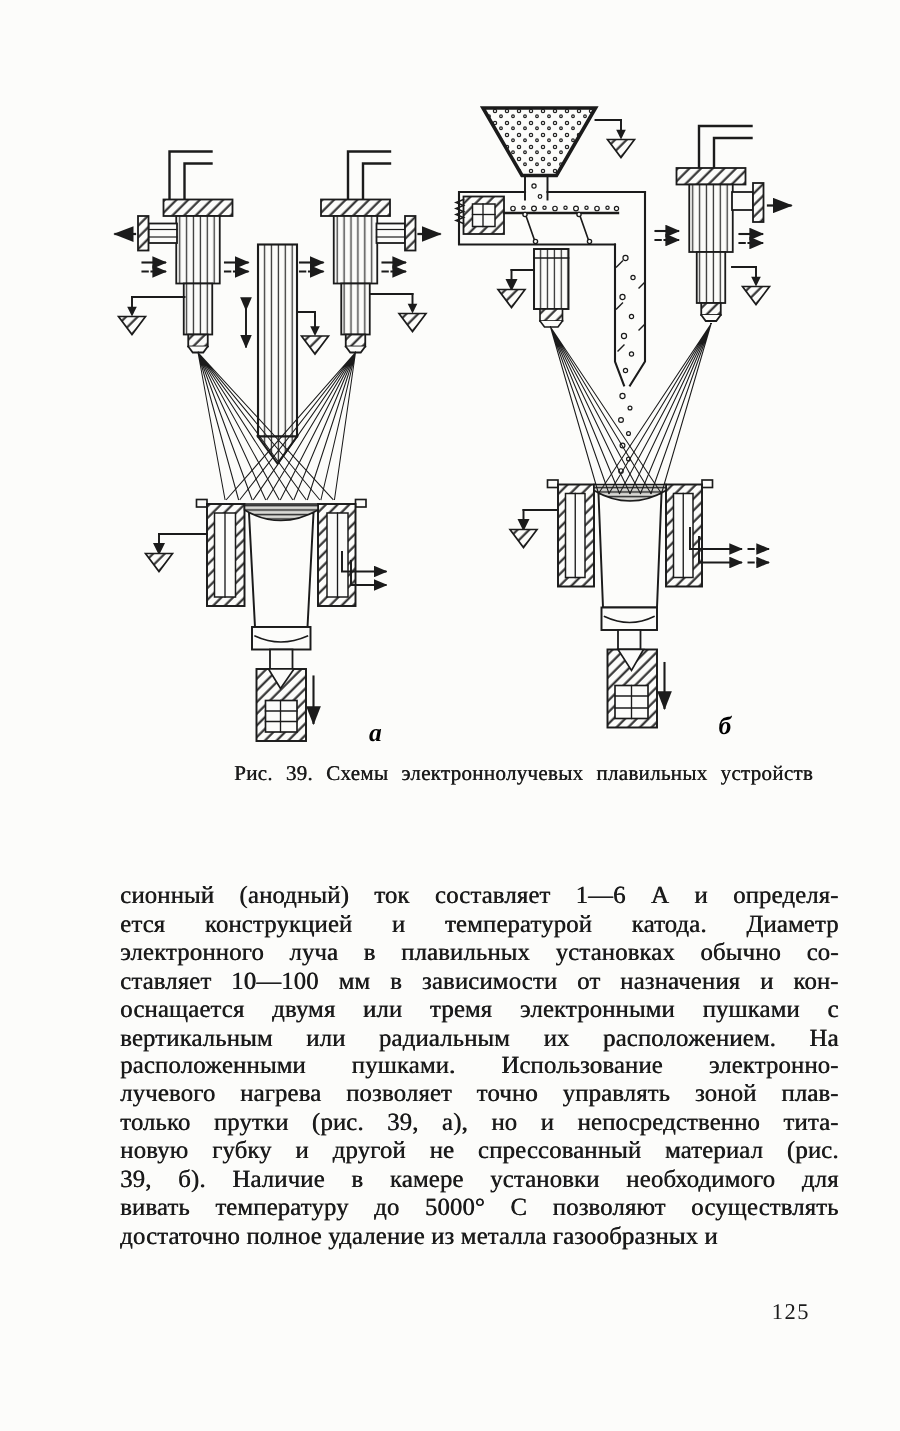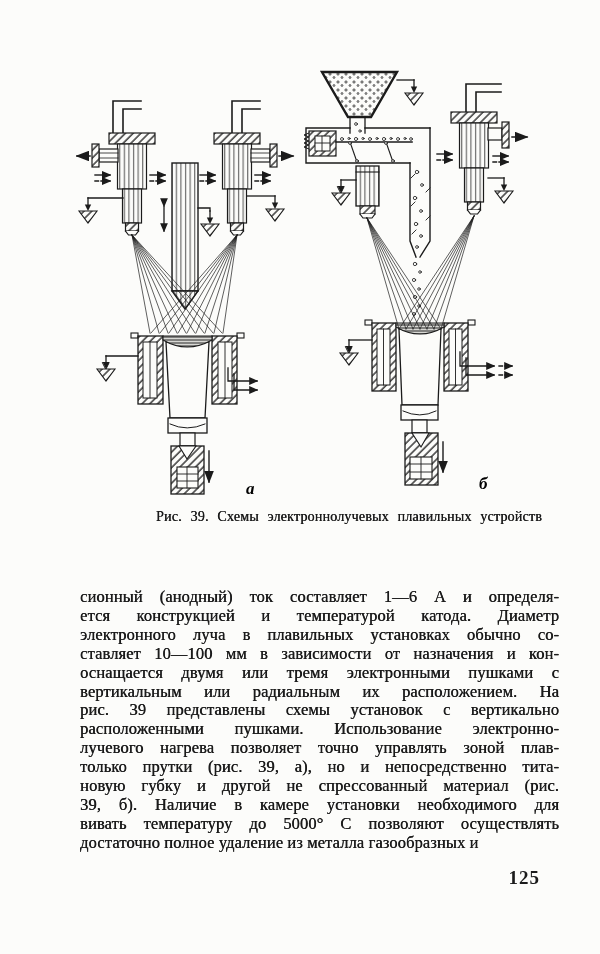--- a/index.html
+++ b/index.html
@@ -16,21 +16,21 @@
   .body-text{
     position:absolute;top:542px;left:80px;width:479px;
     font-size:16.5px;line-height:18.9px;letter-spacing:.1px;
     text-shadow:.35px 0 currentColor;
     margin-top:46px;
   }
   .text-line{text-align:justify;text-align-last:justify;}
   .text-line:last-child{text-align-last:left;}
   .page-number{
     position:absolute;top:867px;left:495px;width:45px;text-align:right;
-    font-size:19px;font-weight:bold;letter-spacing:1px;
+    font-size:15px;font-weight:normal;letter-spacing:1px;
   }
   .fig-label{font-style:italic;font-weight:bold;font-size:17px;font-family:"Liberation Serif",serif;}
 </style>
 </head>
 <body>
 
 <div class="page">
 
   <div>
   <svg class="figure-svg" width="600" height="540" viewBox="0 0 600 540">
@@ -289,21 +289,20 @@
 
   <div class="caption">Рис. 39. Схемы электроннолучевых плавильных устройств</div>
 
   <div class="body-text">
       <div class="text-line">сионный (анодный) ток составляет 1—6 А и определя-</div>
       <div class="text-line">ется конструкцией и температурой катода. Диаметр</div>
       <div class="text-line">электронного луча в плавильных установках обычно со-</div>
       <div class="text-line">ставляет 10—100 мм в зависимости от назначения и кон-</div>
       <div class="text-line">оснащается двумя или тремя электронными пушками с</div>
       <div class="text-line">вертикальным или радиальным их расположением. На</div>
-      <div class="text-line">рис. 39 представлены схемы установок с вертикально</div>
       <div class="text-line">расположенными пушками. Использование электронно-</div>
       <div class="text-line">лучевого нагрева позволяет точно управлять зоной плав-</div>
       <div class="text-line">только прутки (рис. 39, а), но и непосредственно тита-</div>
       <div class="text-line">новую губку и другой не спрессованный материал (рис.</div>
       <div class="text-line">39, б). Наличие в камере установки необходимого для</div>
       <div class="text-line">вивать температуру до 5000° С позволяют осуществлять</div>
       <div class="text-line">достаточно полное удаление из металла газообразных и</div>
     </div>
 
   <div class="page-number">125</div>

